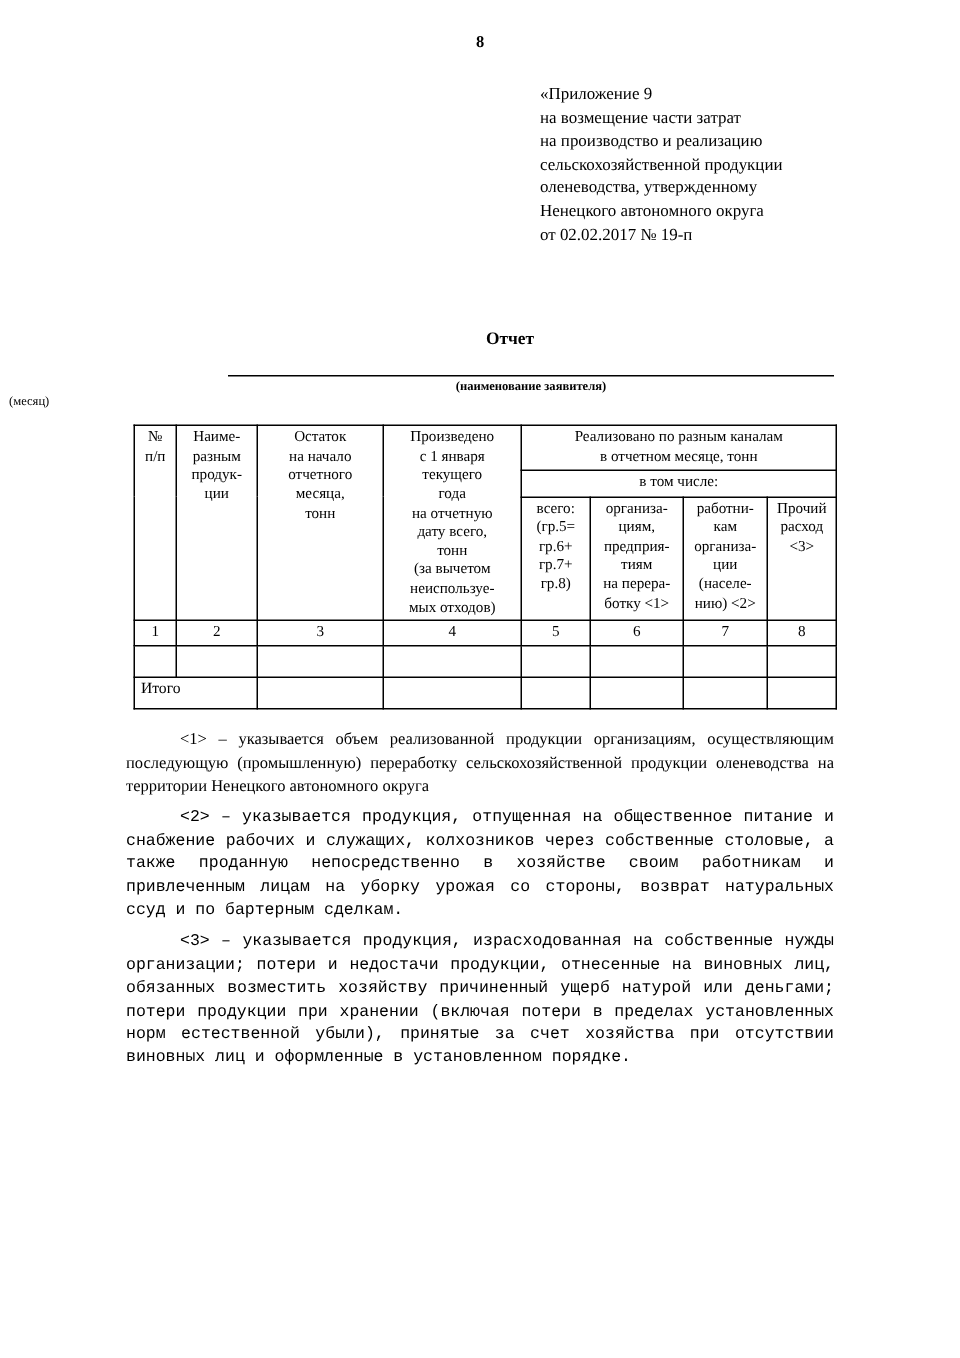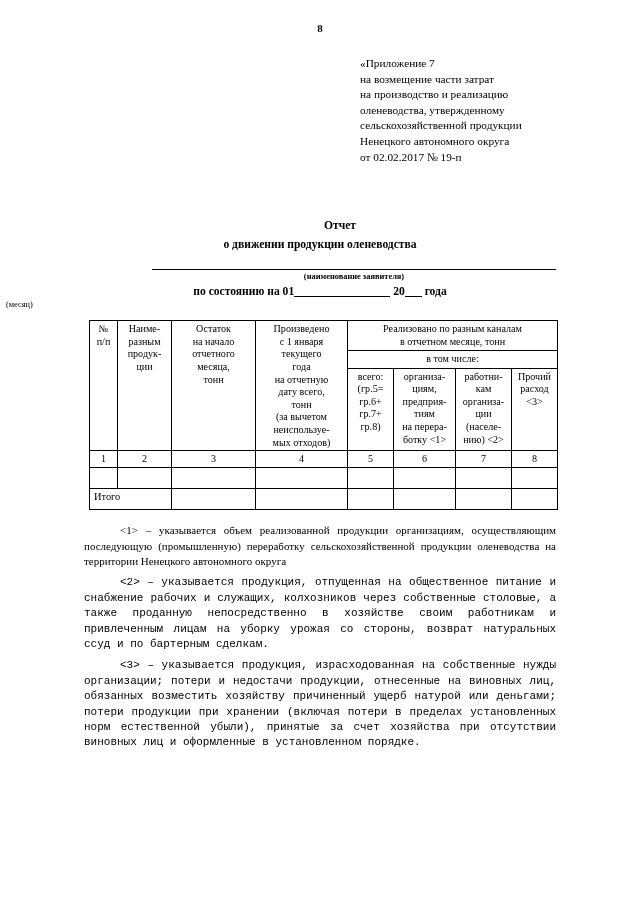--- a/index.html
+++ b/index.html
@@ -187,40 +187,36 @@
   }
 </style>
 </head>
 <body>
 
 <div class="page">
 
   <div class="page-number">8</div>
 
   <div class="approval-block">
-    <div class="ln">«Приложение 7</div>
+    <div class="ln">«Приложение 9</div>
     <div class="ln">на возмещение части затрат</div>
     <div class="ln">на производство и реализацию</div>
+    <div class="ln">сельскохозяйственной продукции</div>
     <div class="ln">оленеводства, утвержденному</div>
-    <div class="ln">сельскохозяйственной продукции</div>
     <div class="ln">Ненецкого автономного округа</div>
     <div class="ln">от 02.02.2017 № 19-п</div>
   </div>
 
   <div class="report-title">Отчет</div>
-  <div class="report-subtitle">о движении продукции оленеводства</div>
 
   <div class="applicant-wrap">
     <div class="applicant-rule"></div>
     <div class="caption">(наименование заявителя)</div>
   </div>
 
-  <div class="date-line">
-    <span>по состоянию на 01</span><span class="blank-month"></span> <span>20</span><span class="blank-year"></span> <span>года</span>
-  </div>
   <div class="caption-month">(месяц)</div>
 
   <div class="table-wrap">
     <table class="report-table">
       <colgroup>
         <col class="col-num">
           <col class="col-name">
           <col class="col-rest">
           <col class="col-prod">
         <col class="col-tot">

